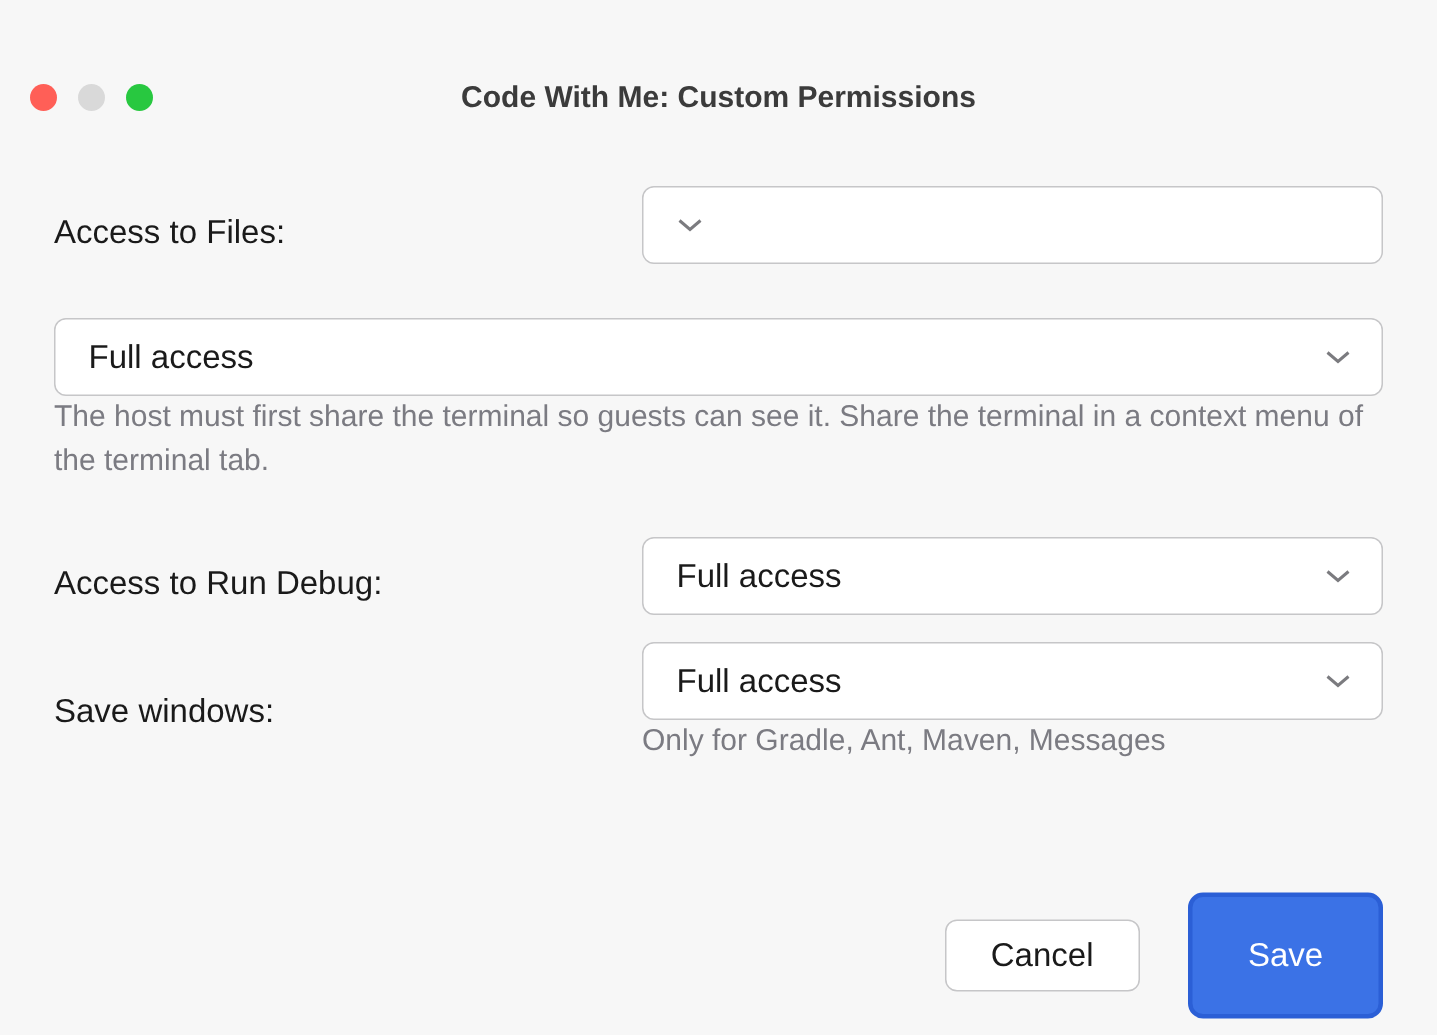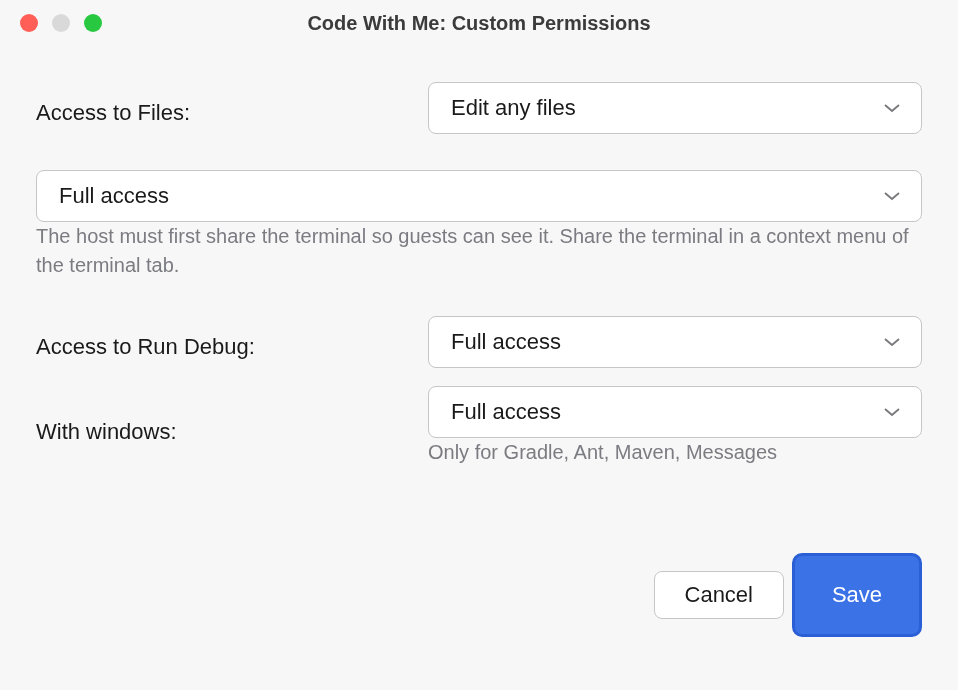--- a/index.html
+++ b/index.html
@@ -12,20 +12,21 @@
       background: #f7f7f7;
       width: 958px;
       height: 690px;
       overflow: hidden;
     }
     .titlebar {
       display: flex;
       align-items: center;
       padding: 14px 20px 10px 20px;
       position: relative;
+      margin-top: 42px;
     }
     .traffic-lights {
       display: flex;
       gap: 14px;
       align-items: center;
     }
     .traffic-light {
       width: 18px;
       height: 18px;
       border-radius: 50%;
@@ -96,21 +97,21 @@
     }
     .helper-text {
       font-size: 20px;
       color: #7b7b82;
       line-height: 1.45;
       margin-top: 0;
     }
     .button-row {
       display: flex;
       justify-content: flex-end;
-      gap: 8px;
+      gap: 32px;
       padding: 30px 36px 0 36px;
       align-items: center;
     }
     .btn {
       font-size: 22px;
       border-radius: 8px;
       padding: 10px 30px;
       cursor: pointer;
       border: 1px solid transparent;
       min-width: 130px;
@@ -142,21 +143,20 @@
 </div>
 
 <div class="content">
 
   <div class="form-row">
     <div class="label-col">
       <span class="label-text">Access to Files:</span>
     </div>
     <div class="control-col">
       <div class="select-box">
-        <span class="select-value">Edit any files</span>
         <span class="chevron">
           <svg viewBox="0 0 16 10">
               <polyline points="1,2 8,8 15,2"></polyline>
             </svg>
         </span>
       </div>
     </div>
   </div>
 
   <div class="form-row">
@@ -184,21 +184,21 @@
           <svg viewBox="0 0 16 10">
               <polyline points="1,2 8,8 15,2"></polyline>
             </svg>
         </span>
       </div>
     </div>
   </div>
 
   <div class="form-row">
     <div class="label-col">
-      <span class="label-text">With windows:</span>
+      <span class="label-text">Save windows:</span>
     </div>
     <div class="control-col">
       <div class="select-box">
         <span class="select-value">Full access</span>
         <span class="chevron">
           <svg viewBox="0 0 16 10">
               <polyline points="1,2 8,8 15,2"></polyline>
             </svg>
         </span>
       </div>

